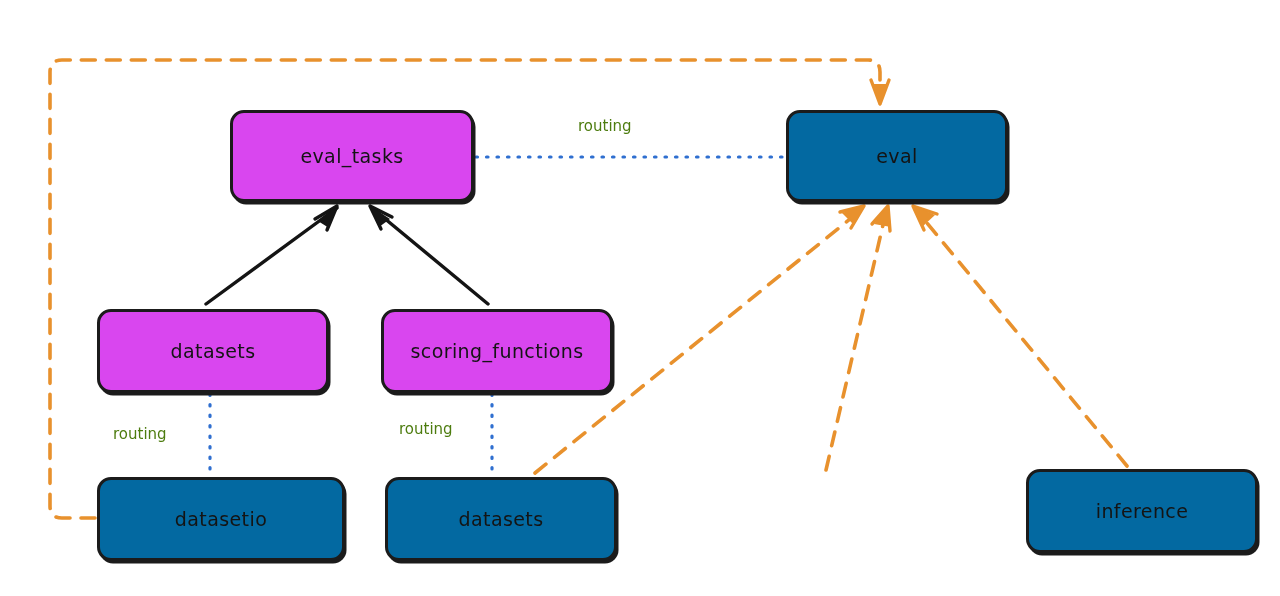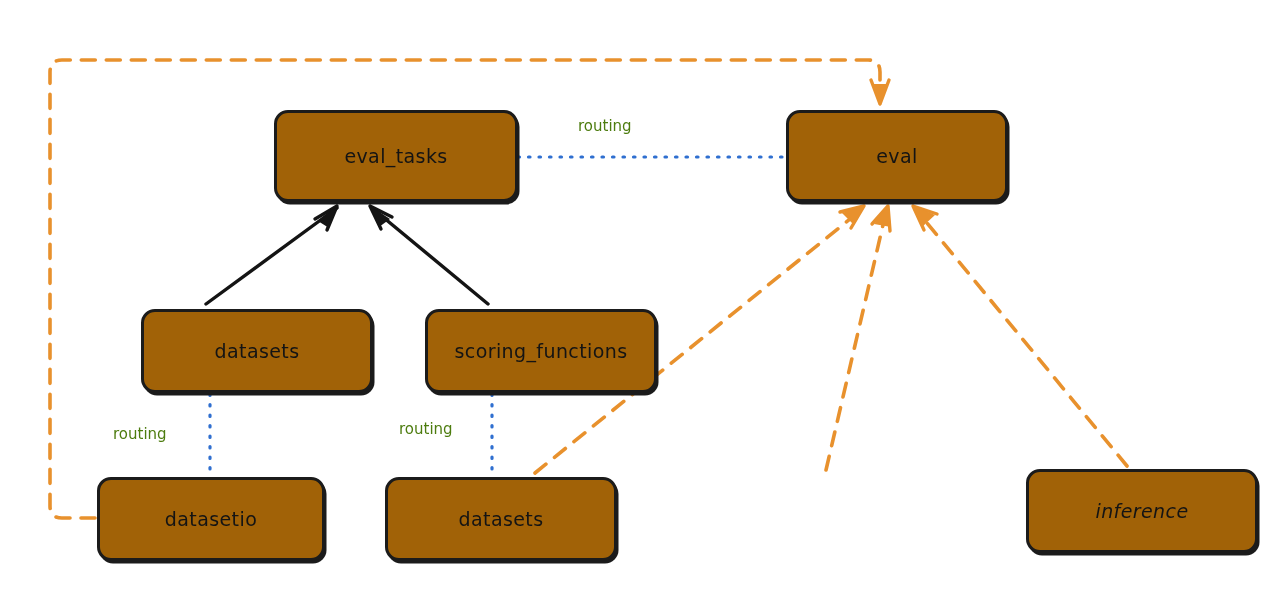--- a/index.html
+++ b/index.html
@@ -25,22 +25,22 @@
   .node {
     position: absolute;
     box-sizing: border-box;
     border: 3px solid #1b1b1b;
     border-radius: 14px;
     display: flex;
     align-items: center;
     justify-content: center;
     box-shadow: 2px 3px 0 -0.5px #1b1b1b;
   }
-  .node-blue { background: #a16207; margin-left: 44px; }
-  .node-green { background: #a16207; }
+  .node-blue { background: #d946ef; }
+  .node-green { background: #0369a1; }
   .node-label {
     font-family: "DejaVu Sans", sans-serif;
     font-size: 19px;
     color: #141414;
     letter-spacing: 0.4px;
     white-space: nowrap;
     pointer-events: none;
   }
   .edge-label {
     position: absolute;
@@ -117,30 +117,30 @@
   </div>
 
   <div class="node node-blue" style="left:97px; top:309px; width:232px; height:84px;text-align:center;">
     <span class="node-label">datasets</span>
   </div>
 
   <div class="node node-blue" style="left:381px; top:309px; width:232px; height:84px;">
     <span class="node-label">scoring_functions</span>
   </div>
 
-  <div class="node node-green" style="left:97px; top:477px; width:228px; height:84px;">
+  <div class="node node-green" style="left:97px; top:477px; width:248px; height:84px;">
     <span class="node-label">datasetio</span>
   </div>
 
   <div class="node node-green" style="left:385px; top:477px; width:232px; height:84px;">
     <span class="node-label">datasets</span>
   </div>
 
 
-  <div class="node node-green" style="left:1026px; top:469px; width:232px; height:84px;font-style:italic;">
+  <div class="node node-green" style="left:1026px; top:469px; width:232px; height:84px;">
     <span class="node-label">inference</span>
   </div>
 
   <span class="edge-label" style="left:578px; top:117px;">routing</span>
 
   <span class="edge-label" style="left:113px; top:425px;">routing</span>
 
   <span class="edge-label" style="left:399px; top:420px;">routing</span>
 
 </div>

